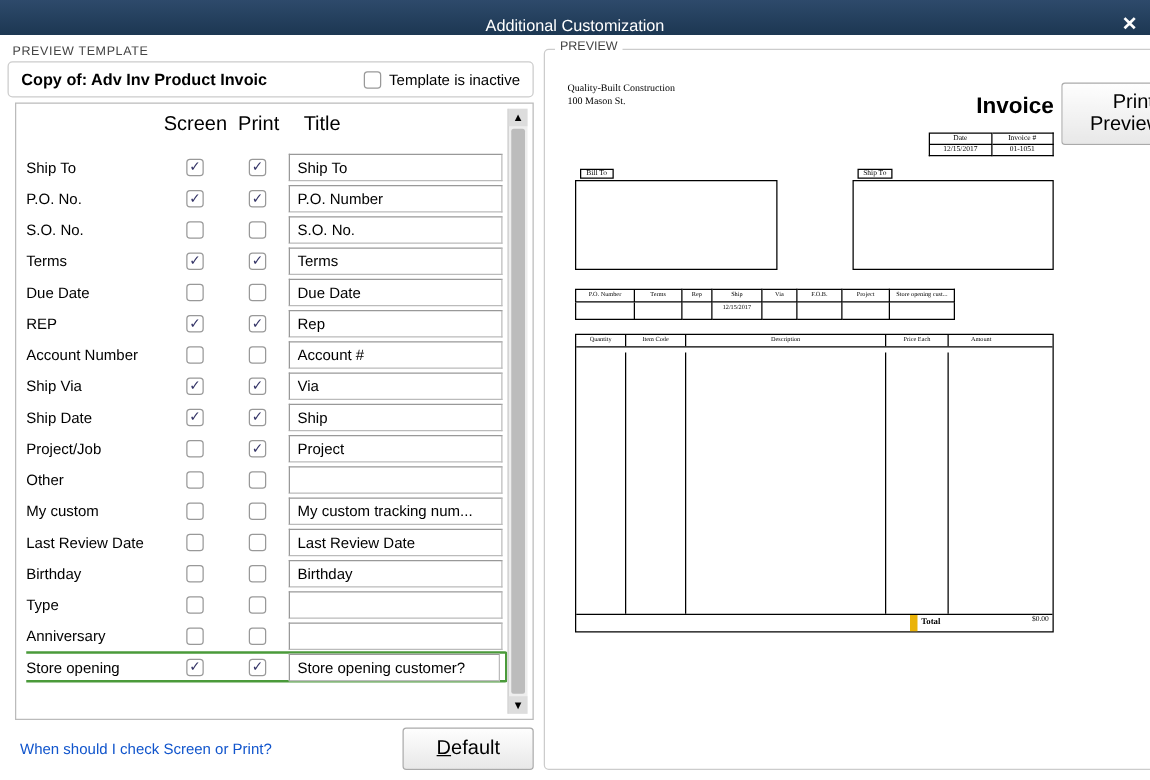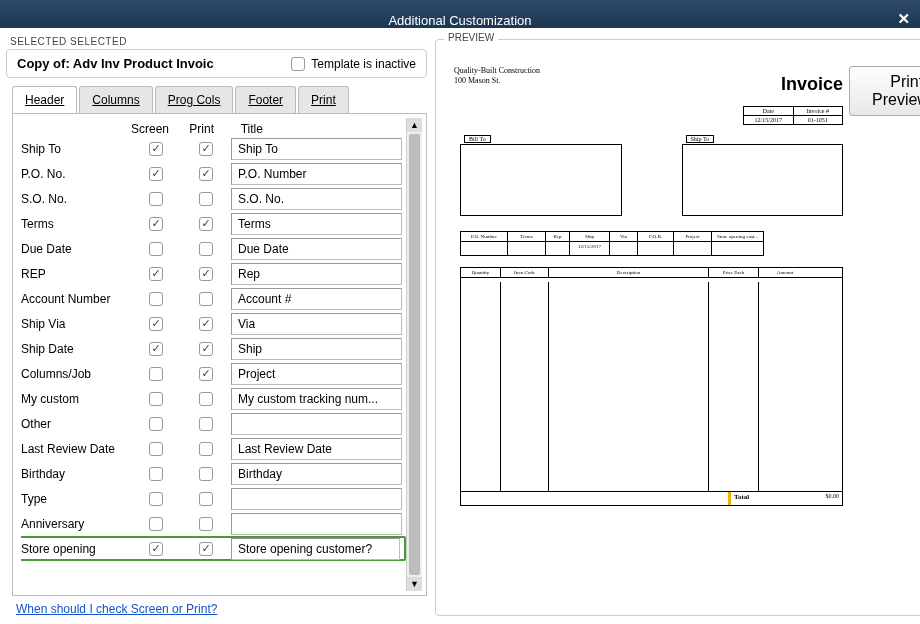--- a/index.html
+++ b/index.html
@@ -74,21 +74,21 @@
     margin-left:6px;
   }
   .scroll-wrap { display:flex; height:100%; }
   .rows-area { flex:1; overflow:hidden; }
   .vscroll { width:16px; background:#eee; border-left:1px solid #ccc; position:relative; }
   .vscroll .arrow { position:absolute; left:0; right:0; height:14px; background:#ddd; display:flex; align-items:center; justify-content:center; font-size:9px;}
   .vscroll .arrow.up { top:0; }
   .vscroll .arrow.down { bottom:0; }
   .vscroll .thumb { position:absolute; left:2px; right:2px; top:16px; bottom:16px; background:#bcbcbc; border-radius:2px; }
 
-  .col-hdrs { font-size:12px; margin: 4px 0 0 110px; }
+  .col-hdrs { font-size:16px; margin: 4px 0 12px 110px; }
   .col-hdrs span { display:inline-block; }
   .col-hdrs .s { width:55px; }
   .col-hdrs .p { width:48px; }
 
   .field-row { display:flex; align-items:center; height:25px; gap:0; }
   .field-row .label { width:110px; font-size:12px; }
   .field-row .cb { width:50px; display:flex; justify-content:center; }
   .field-row .title-input {
     flex:1;
     border:1px solid #bbb;
@@ -96,21 +96,21 @@
     border-left-color:#999;
     height:22px;
     padding:2px 6px;
     font-size:12px;
     margin-right:4px;
     background:#fff;
   }
   .field-row.highlight { border:2px solid #4a9a3a; margin-left:-4px; padding-left:2px; border-radius:2px;}
 
   .bottom-row { display:flex; align-items:center; justify-content:space-between; margin:6px 0 0 10px; }
-  .help-link { color:#1155cc; font-size:12px; cursor:pointer;text-decoration:underline; }
+  .help-link { color:#1155cc; font-size:12px; cursor:pointer; }
   .btn {
     border:1px solid #aaa;
     background:linear-gradient(#fefefe,#e8e8e8);
     padding:6px 22px;
     font-size:16px;
     border-radius:3px;
     cursor:pointer;
   }
   .btn.large { padding:7px 26px; }
 
@@ -155,53 +155,46 @@
   .pv-details .hdr div, .pv-details .val div { border:1px solid #000; font-size:5px; text-align:center; padding:2px 0; }
   .pv-details .val div { border-top:none; min-height:14px;}
   .pv-details .hdr div + div, .pv-details .val div + div { border-left:none;}
 
   .pv-items { position:absolute; top:201px; left:6px; right:6px; bottom:30px; border:1px solid #000; }
   .pv-items .ihdr { display:flex; border-bottom:1px solid #000; }
   .pv-items .ihdr div { font-size:5px; text-align:center; padding:2px 0; border-right:1px solid #000;}
   .pv-items .ihdr div:last-child { border-right:none;}
   .pv-items .vlines { position:absolute; top:14px; bottom:14px; width:1px; background:#000;}
   .pv-total { position:absolute; bottom:0; left:0; right:0; height:14px; border-top:1px solid #000; display:flex; }
-  .pv-total .lab { width:62px; border-left:3px solid #eab308; font-size:7px; font-weight:bold; padding:1px 3px;}
+  .pv-total .lab { width:62px; border-left:6px solid #eab308; font-size:7px; font-weight:bold; padding:1px 3px;}
   .pv-total .fill { flex:1; }
   .pv-total .amt { width:52px; font-size:6px; text-align:right; padding:1px 3px;}
 
   .print-btn-wrap { text-align:right; margin-top:8px; }
 </style>
 </head>
 <body>
 
 <div class="titlebar">
   <span class="title">Additional Customization</span>
   <span class="close">✕</span>
 </div>
 
 <div class="content">
 
   <div class="left-col">
-    <div class="section-label">SELECTED SELECTED</div>
+    <div class="section-label">PREVIEW TEMPLATE</div>
     <div class="template-box">
       <span class="template-name">Copy of: Adv Inv Product Invoic</span>
       <label class="inactive-wrap">
         <span class="cbx"></span>
         <span>Template is inactive</span>
       </label>
     </div>
 
-    <div class="tabs">
-      <div class="tab active"><span>Header</span></div>
-      <div class="tab"><span>Columns</span></div>
-      <div class="tab"><span>Prog Cols</span></div>
-      <div class="tab"><span>Footer</span></div>
-      <div class="tab"><span>Print</span></div>
-    </div>
 
     <div class="tab-body">
       <div class="scroll-wrap">
         <div class="rows-area">
           <div class="col-hdrs">
             <span class="s">Screen</span>
             <span class="p">Print</span>
             <span>Title</span>
           </div>
           <div id="rows-container">
@@ -289,48 +282,48 @@
                 <span class="label">Ship Date</span>
                 <span class="cb">
                   <span class="cbx checked"></span>
                 </span>
                 <span class="cb">
                   <span class="cbx checked"></span>
                 </span>
                 <input class="title-input" value="Ship" style="">
               </div>
               <div class="field-row">
-                <span class="label">Columns/Job</span>
+                <span class="label">Project/Job</span>
                 <span class="cb">
                   <span class="cbx"></span>
                 </span>
                 <span class="cb">
                   <span class="cbx checked"></span>
                 </span>
                 <input class="title-input" value="Project" style="">
               </div>
               <div class="field-row">
+                <span class="label">Other</span>
+                <span class="cb">
+                  <span class="cbx"></span>
+                </span>
+                <span class="cb">
+                  <span class="cbx"></span>
+                </span>
+                <input class="title-input" value="" style="">
+              </div>
+              <div class="field-row">
                 <span class="label">My custom</span>
                 <span class="cb">
                   <span class="cbx"></span>
                 </span>
                 <span class="cb">
                   <span class="cbx"></span>
                 </span>
                 <input class="title-input" value="My custom tracking num..." style="">
-              </div>
-              <div class="field-row">
-                <span class="label">Other</span>
-                <span class="cb">
-                  <span class="cbx"></span>
-                </span>
-                <span class="cb">
-                  <span class="cbx"></span>
-                </span>
-                <input class="title-input" value="" style="">
               </div>
               <div class="field-row">
                 <span class="label">Last Review Date</span>
                 <span class="cb">
                   <span class="cbx"></span>
                 </span>
                 <span class="cb">
                   <span class="cbx"></span>
                 </span>
                 <input class="title-input" value="Last Review Date" style="">
@@ -380,20 +373,21 @@
         <div class="vscroll">
           <div class="arrow up">▲</div>
           <div class="thumb"></div>
           <div class="arrow down">▼</div>
         </div>
       </div>
     </div>
 
     <div class="bottom-row">
       <span class="help-link">When should I check Screen or Print?</span>
+      <button class="btn large"><u>D</u><span>efault</span></button>
     </div>
   </div>
 
   <div class="right-col">
     <div class="section-label" style="visibility:hidden">.</div>
     <div class="preview-box">
       <span class="preview-label">PREVIEW</span>
       <div class="preview-inner">
         <div class="pv-canvas">
           <div class="pv-company">

